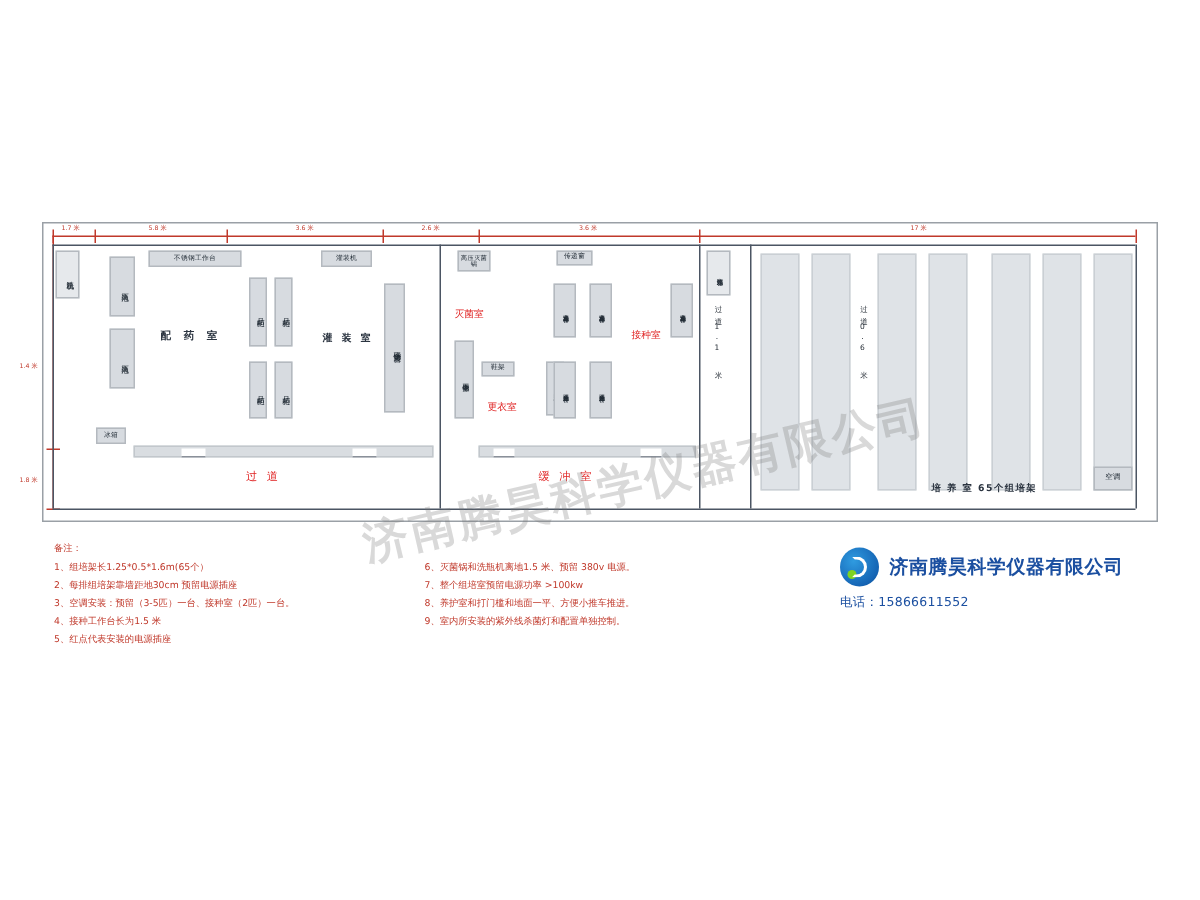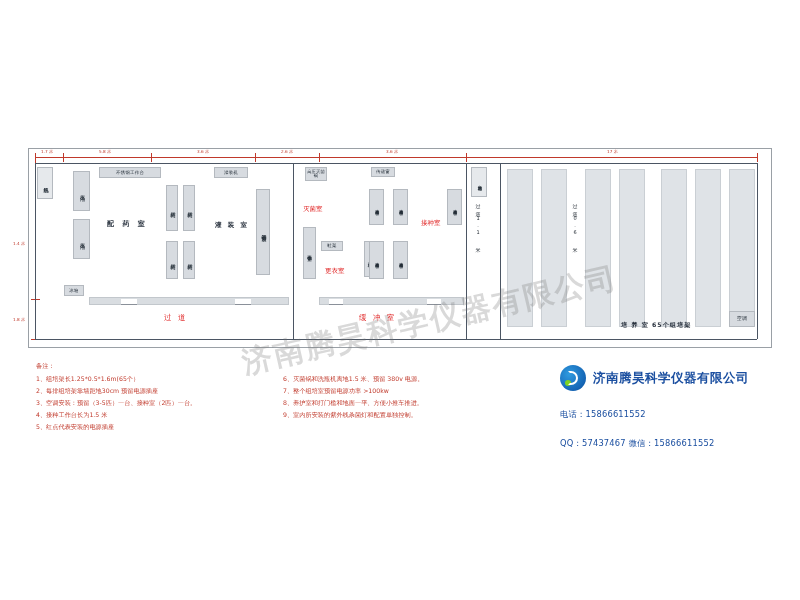--- a/index.html
+++ b/index.html
@@ -174,21 +174,21 @@
   }
   .company-name {
     font-size: 12.5px;
     font-weight: bold;
     color: #1b4fa0;
     letter-spacing: 0.5px;
   }
   .company-line {
     font-size: 8.3px;
     color: #1b4fa0;
-    margin-top: 18px;
+    margin-top: 5px;
     letter-spacing: 0.2px;
   }
 
   
   .watermark {
     position: absolute;
     left: 238px;
     top: 300px;
     font-size: 30px;
     color: rgba(120, 120, 120, 0.28);
@@ -316,18 +316,17 @@
       </div>
     </div>
   </div>
 
   <div class="company">
     <div class="company-head">
       <div class="logo"></div>
       <div class="company-name">济南腾昊科学仪器有限公司</div>
     </div>
     <div class="company-line">电话：15866611552</div>
-    <div class="company-line">QQ：57437467  微信：15866611552</div>
   </div>
 
   <div class="watermark">济南腾昊科学仪器有限公司</div>
 
 </div>
 
 </body></html>

